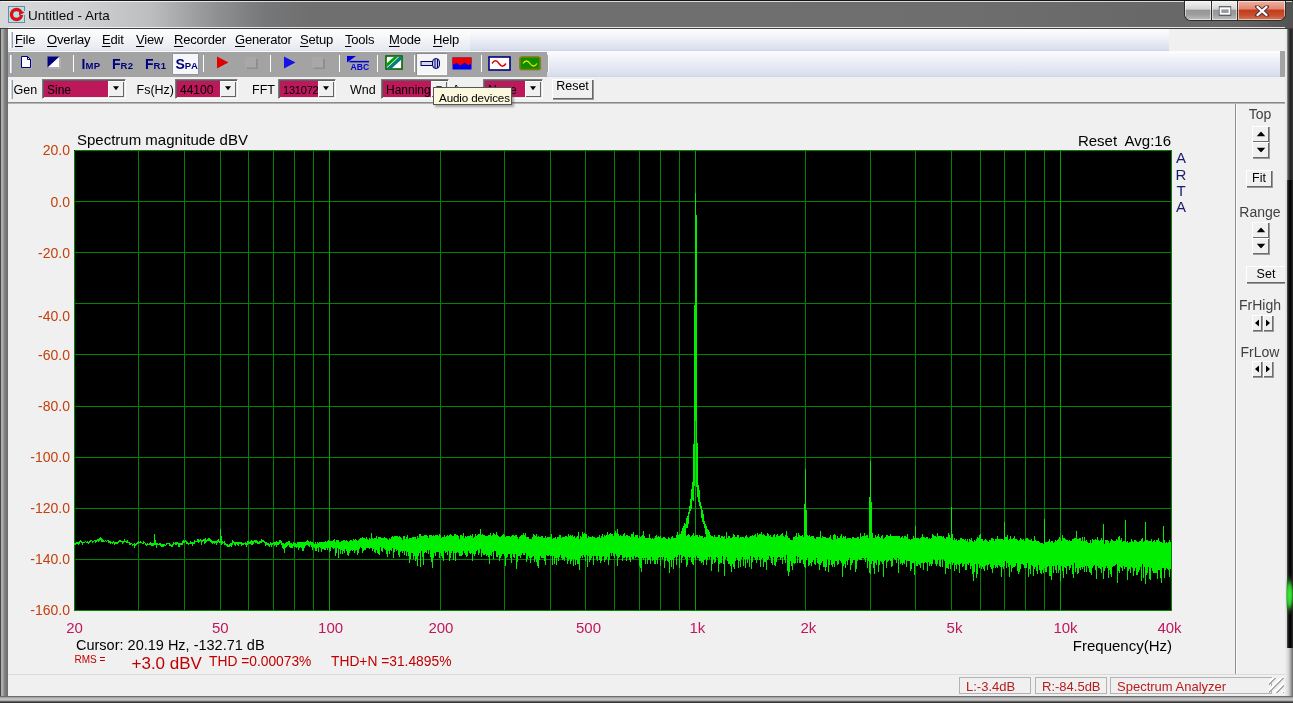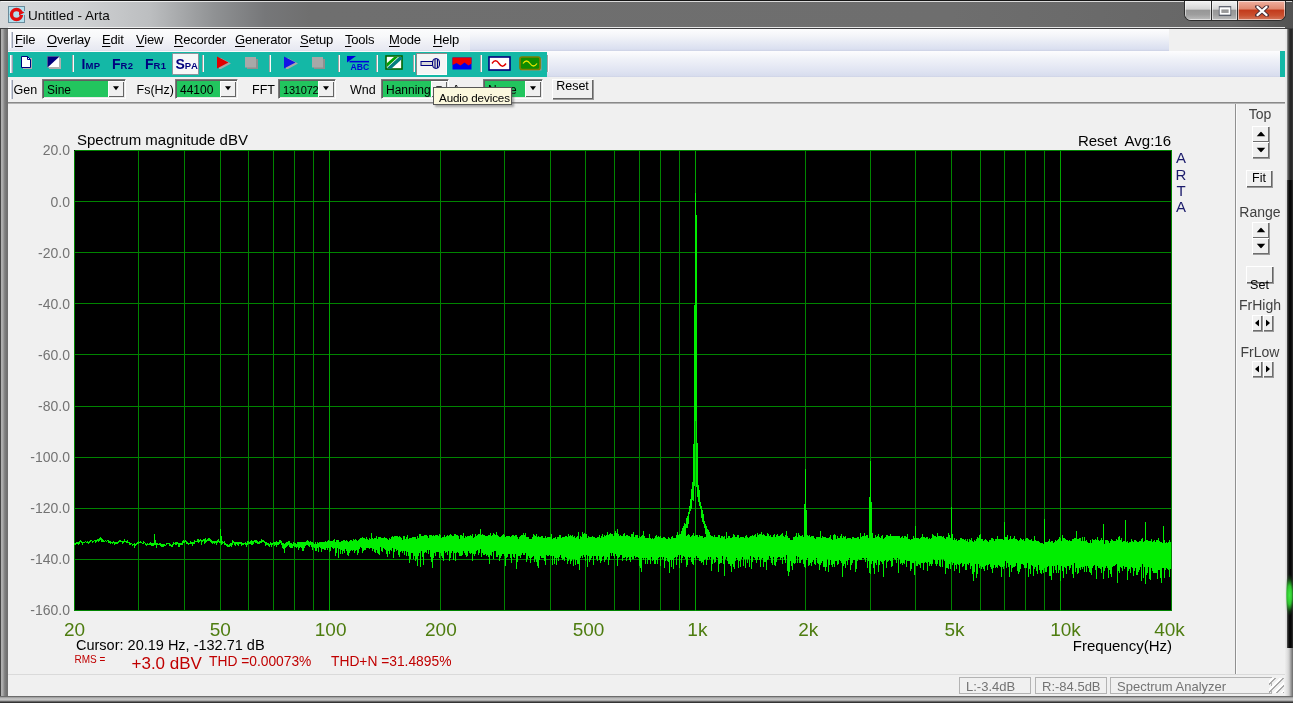--- a/index.html
+++ b/index.html
@@ -33,62 +33,62 @@
  background:linear-gradient(180deg,#f0b0a0 0,#e08a72 40%,#c33c1d 50%,#c94f2e 75%,#d4775c 100%)}
 .cbtn>svg{position:absolute;left:50%;top:50%;transform:translate(-50%,-50%)}
 
 #menubar{left:8px;top:29px;width:1161px;height:22px;
  background:linear-gradient(180deg,#fdfdfe 0,#f4f5f9 30%,#e3e7f3 70%,#dadff0 92%,#ccd1e4 100%)}
 #menubar .lighter{left:0;top:0;width:462px;height:22px;
  background:linear-gradient(180deg,#fcfcfd 0,#f7f8fa 35%,#ecedf4 75%,#e7e9f2 95%,#d5d8e6 100%)}
 .grip{width:3px;border-left:1px solid #fff;border-right:1px solid #9aa0b0;background:#cdd2e0}
 .menuitem{position:absolute;top:3px;font-size:13px;color:#000;letter-spacing:-0.2px}
 .menuitem u{text-decoration-thickness:1px;text-underline-offset:2px}
-#toolbar{left:8px;top:51px;width:1277px;height:26px;background:#14b8a6}
+#toolbar{left:8px;top:51px;width:1277px;height:26px;background:#a3a3a3}
 #toolbar .rband{left:539px;top:0;width:733px;height:26px;
  background:linear-gradient(180deg,#fdfdfe 0,#f0f2f8 30%,#e0e4f2 75%,#d8ddee 95%,#cdd2e5 100%)}
 #toolbar .topw{left:0;top:0;width:539px;height:1px;background:#fafafa}
 .tsep{position:absolute;top:4px;width:1px;height:17px;background:#a3a3a3;box-shadow:1px 0 0 #fbfbfb}
 .ticon{position:absolute}
 .tbtxt{position:absolute;top:6px;color:#00007e;font-weight:bold;font-size:14px;line-height:14px;letter-spacing:0}
 .tbtxt .sm{font-size:9.5px;font-weight:bold;letter-spacing:.4px}
 #spabox{left:164px;top:2px;width:27px;height:22px;background:#f6f7f8;
  border:1px solid #8e959e;border-radius:1px}
 #ctrlrow{left:8px;top:77px;width:1277px;height:25px;background:#f0f0f0}
 .clabel{position:absolute;top:6px;font-size:12.5px;color:#000}
-.combo{position:absolute;top:2px;height:20px;background:#22c55e;
+.combo{position:absolute;top:2px;height:20px;background:#be185d;
  border:1px solid #7c7c7c;border-right-color:#fdfdfd;border-bottom-color:#fdfdfd;
  box-shadow:inset 1px 1px 0 #5f5f5f, inset -1px -1px 0 #e8e8e8}
 .combo .txt{position:absolute;left:4px;top:3px;font-size:12px;color:#000}
 .combo .drop{position:absolute;right:1px;top:1px;bottom:1px;width:16px;background:#f0f0f0;
  box-shadow:inset 1px 1px 0 #fdfdfd, inset -1px -1px 0 #646464}
 .combo .drop:after{content:"";position:absolute;left:50%;top:50%;transform:translate(-50%,-40%);
  border:3.5px solid transparent;border-top:4.5px solid #000}
 .pbtn{position:absolute;background:#f0f0f0;font-size:12.5px;color:#000;text-align:center;
  box-shadow:inset 1px 1px 0 #ffffff, inset -1px -1px 0 #666666, 1px 1px 0 #999999}
 
 #clientline{left:8px;top:102px;width:1277px;height:1px;background:#898989}
 #clientline2{left:8px;top:103px;width:1277px;height:1px;background:#b5b5b5}
 #client{left:8px;top:104px;width:1277px;height:570px;background:#f0f0f0}
 #plot{left:66px;top:46px;width:1098px;height:461px}
 .ptxt{position:absolute;font-size:15px;color:#000;white-space:pre}
-.ylab{position:absolute;right:0;font-size:14px;color:#737373;text-align:center}
-.xlab{position:absolute;font-size:19px;color:#4d7c0f;transform:translateX(-50%)}
+.ylab{position:absolute;right:0;font-size:14px;color:#c2410c;text-align:center}
+.xlab{position:absolute;font-size:15px;color:#be185d;transform:translateX(-50%)}
 .arta{position:absolute;left:1165px;width:16px;text-align:center;font-size:15px;color:#1b1b6b;font-weight:normal}
 
 #rsep1{left:1235px;top:104px;width:1px;height:570px;background:#909090}
 #rsep2{left:1236px;top:104px;width:1px;height:570px;background:#fbfbfb}
 .rlab{position:absolute;font-size:14px;color:#404040;text-align:center;width:60px;transform:translateX(-50%)}
 .spin{position:absolute;left:1252px;width:17px;height:16px;background:#f0f0f0;
  box-shadow:inset 1px 1px 0 #ffffff, inset -1px -1px 0 #6e6e6e, 1px 1px 0 #9a9a9a}
 .spin svg{position:absolute;left:50%;top:50%;transform:translate(-50%,-50%)}
 
 #sbtop{left:8px;top:674px;width:1277px;height:1px;background:#dadada}
 #statusbar{left:8px;top:675px;width:1277px;height:21px;background:#f0f0f0}
-.spanel{position:absolute;top:2px;height:17px;border:1px solid #b3b3b3;font-size:13px;color:#737373;
+.spanel{position:absolute;top:2px;height:17px;border:1px solid #b3b3b3;font-size:13px;color:#b91c1c;
  padding:1px 0 0 6px}
 #sgrip{position:absolute;right:1px;top:3px;width:15px;height:15px;
  background:repeating-linear-gradient(135deg,transparent 0,transparent 2px,#fdfdfd 2px,#fdfdfd 4px,#a8a8a8 4px,#a8a8a8 5.5px)}
 
 #tooltip{left:433px;top:87px;width:79px;height:18px;background:#fbf8dd;border:1px solid #565656;
  z-index:50;font-size:11.6px;color:#000;padding-left:5px;padding-top:2.5px;white-space:nowrap;overflow:hidden;letter-spacing:-0.1px;
  box-shadow:2px 2px 2px rgba(80,80,80,.45)}
 </style></head>
 <body>
 <div id="titlebar" class="abs">
@@ -244,21 +244,21 @@
       <rect x="0" y="0" width="1098" height="461" fill="#000"></rect>
       <path d="M0.5 0.5V460.5 M64.5 0.5V460.5 M110.5 0.5V460.5 M146.5 0.5V460.5 M174.5 0.5V460.5 M199.5 0.5V460.5 M220.5 0.5V460.5 M239.5 0.5V460.5 M366.5 0.5V460.5 M430.5 0.5V460.5 M476.5 0.5V460.5 M511.5 0.5V460.5 M540.5 0.5V460.5 M565.5 0.5V460.5 M586.5 0.5V460.5 M605.5 0.5V460.5 M731.5 0.5V460.5 M796.5 0.5V460.5 M841.5 0.5V460.5 M877.5 0.5V460.5 M906.5 0.5V460.5 M930.5 0.5V460.5 M951.5 0.5V460.5 M970.5 0.5V460.5 M1097.5 0.5V460.5 M0.5 0.5H1097.5 M0.5 51.6111H1097.5 M0.5 102.722H1097.5 M0.5 153.833H1097.5 M0.5 204.944H1097.5 M0.5 256.056H1097.5 M0.5 307.167H1097.5 M0.5 358.278H1097.5 M0.5 409.389H1097.5 M0.5 460.5H1097.5" stroke="#008400" stroke-width="1" shape-rendering="crispEdges"></path>
       <path d="M255.5 0.5V460.5 M621.5 0.5V460.5 M986.5 0.5V460.5" stroke="#00a400" stroke-width="1" shape-rendering="crispEdges"></path>
       <path d="M0.5 392.6V394.5M1.5 392.6V395.1M2.5 391.9V394.0M3.5 391.9V393.7M4.5 392.0V395.1M5.5 390.5V393.6M6.5 390.3V392.1M7.5 391.2V393.1M8.5 392.1V394.7M9.5 391.6V393.4M10.5 391.8V392.8M11.5 391.0V392.2M12.5 391.6V393.4M13.5 390.8V392.5M14.5 391.6V393.9M15.5 390.8V392.8M16.5 390.1V391.9M17.5 390.3V391.3M18.5 390.7V393.0M19.5 390.6V391.8M20.5 389.8V391.2M21.5 389.5V393.1M22.5 389.7V391.5M23.5 388.7V390.6M24.5 389.3V392.1M25.5 388.1V390.9M26.5 387.3V389.5M27.5 388.4V391.5M28.5 389.4V392.4M29.5 389.5V392.3M30.5 390.6V392.0M31.5 389.9V391.4M32.5 390.5V391.5M33.5 390.1V391.2M34.5 389.9V393.2M35.5 390.8V393.2M36.5 391.3V393.8M37.5 391.7V392.9M38.5 391.8V394.3M39.5 391.1V393.1M40.5 392.1V395.1M41.5 391.6V393.6M42.5 392.0V393.7M43.5 391.5V394.1M44.5 390.6V393.3M45.5 389.5V391.9M46.5 389.7V391.5M47.5 390.6V392.4M48.5 390.6V394.4M49.5 391.1V392.9M50.5 389.3V392.0M51.5 390.7V391.8M52.5 391.1V392.5M53.5 390.4V392.6M54.5 391.5V393.3M55.5 392.4V394.6M56.5 392.6V394.9M57.5 392.6V394.3M58.5 393.5V395.6M59.5 393.8V394.8M60.5 393.4V397.6M61.5 393.7V395.5M62.5 392.6V395.2M63.5 392.0V394.0M64.5 391.3V393.5M65.5 391.5V392.5M66.5 391.2V392.6M67.5 391.9V393.4M68.5 392.6V394.1M69.5 391.3V393.6M70.5 392.3V393.3M71.5 392.8V395.1M72.5 393.9V396.3M73.5 393.2V395.1M74.5 393.6V395.3M75.5 392.6V394.5M76.5 392.2V394.5M77.5 393.3V395.7M78.5 393.2V395.5M79.5 393.3V395.6M80.5 383.8V395.3M81.5 389.6V395.4M82.5 392.5V397.8M83.5 393.0V395.1M84.5 393.8V395.4M85.5 392.7V394.6M86.5 393.0V396.3M87.5 393.6V397.0M88.5 393.9V396.6M89.5 394.3V396.7M90.5 394.1V396.3M91.5 394.7V396.2M92.5 392.5V395.4M93.5 392.5V394.2M94.5 392.5V393.8M95.5 393.2V395.5M96.5 394.3V396.4M97.5 394.6V396.8M98.5 393.7V397.0M99.5 391.8V395.4M100.5 392.8V394.3M101.5 391.6V394.5M102.5 392.2V394.9M103.5 391.8V393.6M104.5 392.7V396.6M105.5 392.7V397.4M106.5 393.0V395.0M107.5 392.6V394.9M108.5 390.5V394.6M109.5 390.4V392.9M110.5 390.8V393.0M111.5 390.2V391.9M112.5 390.7V393.5M113.5 392.1V393.9M114.5 392.9V394.7M115.5 393.0V394.4M116.5 391.2V393.7M117.5 392.3V394.3M118.5 391.7V395.7M119.5 391.6V393.7M120.5 390.0V394.4M121.5 390.8V392.3M122.5 390.7V392.2M123.5 389.1V391.5M124.5 388.5V392.5M125.5 390.2V392.2M126.5 389.1V391.2M127.5 389.8V394.5M128.5 390.2V392.2M129.5 388.6V391.2M130.5 389.0V393.9M131.5 388.3V392.6M132.5 389.5V391.6M133.5 389.2V390.5M134.5 388.3V391.3M135.5 388.1V391.2M136.5 389.4V391.5M137.5 390.4V392.8M138.5 391.3V393.8M139.5 391.4V392.6M140.5 391.3V394.0M141.5 391.0V393.4M142.5 391.4V395.4M143.5 390.0V393.4M144.5 389.3V391.7M145.5 390.5V393.1M146.5 379.2V393.4M147.5 386.3V394.6M148.5 390.5V394.1M149.5 391.5V393.0M150.5 391.4V395.0M151.5 392.7V395.2M152.5 393.5V395.8M153.5 393.9V396.9M154.5 395.0V396.8M155.5 394.1V396.8M156.5 393.3V396.0M157.5 392.5V397.1M158.5 390.4V394.8M159.5 390.8V393.0M160.5 391.5V395.2M161.5 391.8V395.5M162.5 391.6V393.6M163.5 391.7V395.4M164.5 392.4V396.4M165.5 391.6V394.4M166.5 391.5V393.7M167.5 392.0V395.7M168.5 392.5V394.9M169.5 392.7V395.0M170.5 392.8V394.4M171.5 391.9V394.6M172.5 393.0V397.4M173.5 391.1V395.2M174.5 391.3V393.9M175.5 392.2V394.3M176.5 391.3V393.9M177.5 390.2V394.9M178.5 390.9V394.9M179.5 390.6V393.7M180.5 389.5V392.2M181.5 389.8V392.8M182.5 390.0V392.5M183.5 390.5V394.0M184.5 391.6V393.9M185.5 391.1V394.3M186.5 390.9V393.0M187.5 389.4V393.2M188.5 390.2V391.9M189.5 390.4V392.3M190.5 390.8V392.5M191.5 391.6V395.9M192.5 392.3V395.0M193.5 392.6V395.4M194.5 393.3V395.7M195.5 393.5V396.8M196.5 391.6V395.1M197.5 392.8V397.4M198.5 393.0V395.1M199.5 391.7V394.1M200.5 392.3V396.2M201.5 391.6V395.2M202.5 391.3V396.5M203.5 391.6V395.1M204.5 391.5V395.1M205.5 389.7V394.0M206.5 390.3V392.6M207.5 391.1V395.3M208.5 393.2V397.9M209.5 393.4V398.5M210.5 393.5V403.3M211.5 393.0V398.4M212.5 392.4V397.1M213.5 391.6V395.5M214.5 391.1V394.6M215.5 391.0V397.4M216.5 392.5V398.2M217.5 392.9V398.2M218.5 393.5V397.9M219.5 392.0V395.7M220.5 392.7V396.6M221.5 392.6V397.3M222.5 393.8V397.8M223.5 392.4V396.5M224.5 391.7V399.9M225.5 392.3V397.5M226.5 391.6V396.6M227.5 391.8V398.3M228.5 391.8V400.6M229.5 391.9V401.3M230.5 391.6V398.1M231.5 391.7V395.9M232.5 390.5V394.9M233.5 390.1V395.2M234.5 391.3V395.7M235.5 392.2V396.5M236.5 391.0V394.8M237.5 391.9V397.3M238.5 391.9V400.3M239.5 392.5V397.3M240.5 394.4V398.4M241.5 391.9V401.1M242.5 394.3V401.2M243.5 391.7V397.7M244.5 393.0V401.8M245.5 391.5V397.4M246.5 392.0V398.2M247.5 392.3V402.1M248.5 392.2V398.5M249.5 392.2V399.0M250.5 392.0V399.6M251.5 391.1V399.5M252.5 391.5V398.0M253.5 390.8V399.7M254.5 389.6V397.9M255.5 390.5V402.1M256.5 391.4V400.9M257.5 390.6V397.0M258.5 390.8V397.9M259.5 389.9V398.7M260.5 389.3V398.3M261.5 392.3V405.7M262.5 390.4V403.4M263.5 390.4V398.1M264.5 390.0V408.4M265.5 391.7V399.2M266.5 391.7V404.0M267.5 390.5V400.0M268.5 391.2V403.5M269.5 389.8V400.6M270.5 390.3V403.1M271.5 390.5V398.9M272.5 390.0V400.8M273.5 391.1V404.7M274.5 391.8V405.5M275.5 391.1V403.1M276.5 389.5V401.1M277.5 389.7V399.8M278.5 391.1V401.2M279.5 389.4V399.8M280.5 389.7V403.0M281.5 388.6V401.2M282.5 390.0V400.1M283.5 390.5V404.5M284.5 390.3V402.5M285.5 388.8V398.5M286.5 388.1V396.7M287.5 387.9V398.3M288.5 386.7V403.0M289.5 387.7V400.7M290.5 387.6V399.9M291.5 388.7V400.0M292.5 386.9V397.8M293.5 388.9V397.9M294.5 390.0V398.3M295.5 388.1V399.0M296.5 389.2V398.0M297.5 383.3V398.2M298.5 388.0V400.6M299.5 388.8V398.5M300.5 387.5V401.6M301.5 388.4V403.2M302.5 385.9V399.5M303.5 388.9V403.0M304.5 386.8V403.8M305.5 386.8V404.5M306.5 386.7V396.7M307.5 388.0V400.9M308.5 387.9V401.8M309.5 388.1V398.1M310.5 387.4V399.1M311.5 388.4V399.7M312.5 388.4V403.7M313.5 388.7V406.9M314.5 390.2V401.4M315.5 387.5V404.1M316.5 388.5V399.6M317.5 387.3V400.6M318.5 386.0V398.0M319.5 386.5V408.0M320.5 385.7V402.1M321.5 386.0V399.0M322.5 386.0V400.7M323.5 386.4V399.6M324.5 386.9V405.1M325.5 386.0V406.7M326.5 387.1V402.4M327.5 387.9V401.2M328.5 390.0V402.8M329.5 386.4V401.0M330.5 386.3V404.7M331.5 388.5V401.2M332.5 386.8V406.3M333.5 385.1V402.3M334.5 388.7V406.0M335.5 387.5V413.0M336.5 388.1V409.1M337.5 387.8V402.5M338.5 386.5V402.7M339.5 386.5V409.0M340.5 387.3V406.2M341.5 386.7V410.5M342.5 388.5V409.4M343.5 385.7V415.5M344.5 388.1V406.1M345.5 384.4V403.4M346.5 384.1V416.8M347.5 386.0V400.5M348.5 385.9V406.9M349.5 385.6V414.6M350.5 385.2V403.1M351.5 384.7V401.6M352.5 384.7V402.5M353.5 385.7V399.5M354.5 387.6V404.1M355.5 385.3V399.6M356.5 385.4V406.6M357.5 385.0V411.5M358.5 386.4V418.4M359.5 385.3V408.3M360.5 385.5V402.9M361.5 385.2V405.7M362.5 384.9V402.4M363.5 385.2V401.6M364.5 385.6V402.0M365.5 384.1V407.5M366.5 384.7V402.9M367.5 388.0V406.1M368.5 386.5V407.5M369.5 386.8V411.3M370.5 384.8V401.2M371.5 387.0V402.5M372.5 385.6V401.8M373.5 385.0V405.2M374.5 385.7V400.6M375.5 384.7V410.9M376.5 384.1V407.9M377.5 385.4V403.1M378.5 385.7V400.9M379.5 386.0V410.1M380.5 384.4V403.1M381.5 384.1V410.9M382.5 385.3V403.2M383.5 385.2V402.3M384.5 385.8V403.3M385.5 388.8V405.7M386.5 385.2V405.5M387.5 384.9V405.6M388.5 385.7V405.1M389.5 382.7V401.2M390.5 388.1V403.2M391.5 385.7V405.0M392.5 387.0V406.6M393.5 386.2V406.4M394.5 386.4V401.3M395.5 385.5V402.5M396.5 385.1V403.6M397.5 386.4V402.5M398.5 383.9V410.5M399.5 388.1V403.7M400.5 386.7V406.2M401.5 384.4V404.1M402.5 386.1V401.4M403.5 384.5V400.0M404.5 383.9V404.8M405.5 383.7V403.3M406.5 379.2V398.7M407.5 384.5V407.2M408.5 384.0V402.8M409.5 384.5V404.5M410.5 384.8V405.2M411.5 386.2V403.6M412.5 386.3V405.8M413.5 385.5V404.9M414.5 384.6V406.9M415.5 384.7V414.1M416.5 383.3V404.9M417.5 385.6V405.5M418.5 384.6V402.4M419.5 382.7V409.4M420.5 384.2V400.7M421.5 385.0V401.3M422.5 381.7V407.2M423.5 384.5V406.8M424.5 386.1V405.3M425.5 386.9V411.1M426.5 386.6V408.0M427.5 385.6V405.7M428.5 385.1V404.2M429.5 384.4V403.9M430.5 384.8V405.8M431.5 386.7V415.7M432.5 385.6V408.3M433.5 386.0V406.7M434.5 386.3V403.7M435.5 386.3V404.4M436.5 386.7V407.9M437.5 385.9V413.4M438.5 384.9V403.7M439.5 384.7V407.4M440.5 385.8V408.4M441.5 384.9V404.3M442.5 385.0V418.8M443.5 386.5V411.9M444.5 388.5V406.0M445.5 387.1V405.9M446.5 386.1V408.0M447.5 385.4V405.0M448.5 384.7V403.2M449.5 382.5V404.5M450.5 384.8V404.6M451.5 383.0V403.4M452.5 386.8V412.2M453.5 386.6V409.1M454.5 387.2V406.4M455.5 389.3V408.0M456.5 389.2V412.6M457.5 388.9V408.4M458.5 386.9V407.0M459.5 384.0V406.1M460.5 385.1V412.0M461.5 385.5V409.2M462.5 384.3V412.0M463.5 386.7V416.4M464.5 385.5V417.9M465.5 386.6V409.5M466.5 386.8V405.5M467.5 385.6V407.7M468.5 386.3V407.8M469.5 387.8V408.1M470.5 388.3V410.7M471.5 386.4V414.9M472.5 387.6V405.4M473.5 387.0V405.9M474.5 387.2V405.7M475.5 387.2V404.9M476.5 387.1V405.9M477.5 384.0V405.7M478.5 388.7V415.4M479.5 388.2V406.0M480.5 387.9V414.0M481.5 387.4V407.5M482.5 388.5V415.0M483.5 386.9V407.7M484.5 386.9V410.5M485.5 385.0V407.3M486.5 385.4V404.8M487.5 387.9V408.3M488.5 387.1V409.9M489.5 387.3V409.1M490.5 387.2V411.0M491.5 385.6V407.3M492.5 385.6V407.6M493.5 386.8V413.8M494.5 383.7V410.9M495.5 385.5V409.3M496.5 385.1V413.6M497.5 386.3V411.4M498.5 385.3V408.8M499.5 387.2V416.2M500.5 385.5V409.2M501.5 387.7V415.4M502.5 386.9V409.5M503.5 386.0V413.7M504.5 382.1V414.0M505.5 388.6V419.5M506.5 386.0V408.4M507.5 387.2V406.0M508.5 381.9V408.4M509.5 384.1V405.3M510.5 383.2V406.5M511.5 384.4V411.3M512.5 383.7V405.1M513.5 387.9V417.0M514.5 385.8V405.5M515.5 387.1V411.8M516.5 387.1V409.7M517.5 387.3V408.1M518.5 386.0V406.4M519.5 387.2V414.5M520.5 386.6V406.3M521.5 387.8V406.0M522.5 387.5V409.3M523.5 387.3V411.4M524.5 387.4V406.0M525.5 385.2V410.4M526.5 387.6V412.6M527.5 385.9V411.0M528.5 383.7V407.4M529.5 387.3V405.7M530.5 385.4V412.3M531.5 386.2V410.3M532.5 384.9V409.1M533.5 382.1V406.5M534.5 384.8V414.8M535.5 383.8V409.6M536.5 383.3V402.6M537.5 384.4V405.8M538.5 384.3V402.8M539.5 385.6V406.0M540.5 383.3V407.5M541.5 381.3V404.3M542.5 382.5V405.5M543.5 378.6V415.8M544.5 384.1V408.0M545.5 385.5V406.7M546.5 385.2V404.6M547.5 385.6V405.3M548.5 385.6V411.0M549.5 384.2V407.7M550.5 383.0V407.7M551.5 385.9V406.7M552.5 384.7V410.7M553.5 385.0V408.3M554.5 385.9V406.9M555.5 385.7V410.0M556.5 386.9V411.9M557.5 384.1V407.2M558.5 384.4V409.3M559.5 382.0V408.8M560.5 386.6V406.3M561.5 385.1V408.3M562.5 384.5V406.9M563.5 385.4V406.5M564.5 387.7V408.1M565.5 385.5V416.0M566.5 386.6V417.9M567.5 385.6V421.7M568.5 384.6V407.9M569.5 381.3V409.7M570.5 386.3V407.5M571.5 387.7V414.1M572.5 387.6V408.4M573.5 388.2V414.0M574.5 387.9V409.7M575.5 383.5V409.5M576.5 387.6V414.4M577.5 388.9V407.4M578.5 387.6V410.7M579.5 388.8V409.5M580.5 388.4V414.0M581.5 385.5V414.3M582.5 385.2V409.7M583.5 386.8V413.6M584.5 386.3V408.3M585.5 387.4V407.0M586.5 385.9V416.4M587.5 388.0V406.9M588.5 388.4V408.6M589.5 387.0V406.8M590.5 386.8V417.8M591.5 387.8V411.2M592.5 389.2V408.2M593.5 388.9V410.6M594.5 386.6V411.5M595.5 387.6V422.8M596.5 388.7V410.0M597.5 386.9V416.9M598.5 385.6V410.3M599.5 387.8V419.2M600.5 387.6V407.7M601.5 387.5V406.8M602.5 385.2V414.6M603.5 382.3V406.9M604.5 384.6V405.0M605.5 384.2V417.8M606.5 384.2V405.2M607.5 380.7V412.6M608.5 377.7V407.5M609.5 375.8V406.4M610.5 373.2V407.4M611.5 373.6V383.0M611.5 383.4V409.1M612.5 367.6V378.4M612.5 385.6V416.9M613.5 365.5V378.3M613.5 385.1V414.5M614.5 362.0V374.2M614.5 384.1V407.1M615.5 356.2V364.3M615.5 384.6V408.4M616.5 349.4V361.4M616.5 386.6V407.1M617.5 339.4V359.0M617.5 385.7V412.4M618.5 332.0V349.5M618.5 384.6V413.8M619.5 294.1V350.6M619.5 383.1V414.8M620.5 154.8V336.4M620.5 386.1V407.5M621.5 43.4V271.4M621.5 385.2V409.5M622.5 65.2V336.5M622.5 385.0V405.9M623.5 293.4V347.0M623.5 384.8V407.6M624.5 335.0V352.3M624.5 386.5V407.5M625.5 339.8V356.3M625.5 385.0V411.3M626.5 351.9V359.4M626.5 386.4V410.7M627.5 355.8V368.4M627.5 385.5V412.6M628.5 360.3V372.0M628.5 385.8V411.6M629.5 363.9V374.0M629.5 387.7V415.4M630.5 371.1V378.4M630.5 386.8V410.3M631.5 374.0V384.4M631.5 387.0V408.5M632.5 375.6V414.9M633.5 378.9V409.8M634.5 379.8V406.9M635.5 382.1V408.6M636.5 384.7V407.1M637.5 386.1V420.7M638.5 386.3V414.0M639.5 386.7V408.8M640.5 385.2V412.8M641.5 387.4V412.4M642.5 386.7V406.7M643.5 387.0V408.0M644.5 385.4V422.3M645.5 384.6V413.6M646.5 387.7V412.6M647.5 385.9V412.8M648.5 386.3V406.3M649.5 387.4V414.0M650.5 386.4V425.5M651.5 389.4V409.0M652.5 381.5V407.4M653.5 388.2V411.3M654.5 385.8V414.3M655.5 386.3V414.0M656.5 387.9V415.8M657.5 387.8V422.3M658.5 387.0V414.4M659.5 383.8V417.3M660.5 384.6V419.2M661.5 386.6V410.5M662.5 387.3V408.4M663.5 384.8V410.3M664.5 385.0V418.3M665.5 387.6V410.7M666.5 387.1V417.3M667.5 387.3V408.7M668.5 387.4V407.3M669.5 386.8V415.7M670.5 387.8V408.7M671.5 385.7V417.7M672.5 385.0V408.8M673.5 387.3V413.3M674.5 387.7V409.4M675.5 386.9V416.8M676.5 385.5V405.8M677.5 385.5V418.9M678.5 384.6V412.0M679.5 386.2V406.6M680.5 384.7V407.8M681.5 383.6V410.1M682.5 386.9V412.6M683.5 383.2V409.7M684.5 385.1V407.2M685.5 383.6V410.1M686.5 384.3V417.2M687.5 382.2V409.0M688.5 385.2V407.7M689.5 384.0V417.4M690.5 384.8V412.0M691.5 386.3V411.6M692.5 386.0V420.0M693.5 383.1V409.7M694.5 384.2V409.3M695.5 386.0V405.6M696.5 385.2V408.4M697.5 386.5V413.2M698.5 387.4V414.9M699.5 385.2V407.3M700.5 384.0V415.0M701.5 387.2V416.1M702.5 385.1V411.5M703.5 384.0V408.1M704.5 385.9V406.6M705.5 385.9V406.6M706.5 384.5V410.3M707.5 383.6V407.9M708.5 383.2V413.9M709.5 386.0V406.8M710.5 387.2V409.6M711.5 384.8V412.5M712.5 381.3V405.4M713.5 385.6V420.5M714.5 388.3V425.6M715.5 388.1V421.9M716.5 389.8V411.4M717.5 389.5V416.1M718.5 389.5V419.7M719.5 386.8V412.8M720.5 387.0V414.0M721.5 385.8V413.0M722.5 382.6V406.2M723.5 387.1V412.9M724.5 383.0V406.8M725.5 385.0V412.9M726.5 386.3V412.9M727.5 385.9V410.2M728.5 385.3V409.3M729.5 387.0V413.8M730.5 354.4V417.4M731.5 318.7V417.8M732.5 359.6V409.6M733.5 384.6V408.2M734.5 385.9V415.5M735.5 385.2V415.3M736.5 386.7V412.9M737.5 386.1V416.1M738.5 385.8V412.1M739.5 385.8V409.5M740.5 387.7V414.1M741.5 388.8V415.1M742.5 386.7V407.6M743.5 386.9V413.0M744.5 386.5V413.5M745.5 386.7V420.0M746.5 381.3V414.9M747.5 387.7V412.9M748.5 385.8V410.7M749.5 387.2V416.5M750.5 387.2V417.3M751.5 386.7V420.9M752.5 387.8V416.9M753.5 388.0V409.3M754.5 388.0V421.6M755.5 387.1V414.7M756.5 385.1V410.1M757.5 388.6V414.9M758.5 389.7V416.8M759.5 385.2V414.0M760.5 383.9V416.9M761.5 385.4V410.6M762.5 388.8V411.0M763.5 385.8V414.7M764.5 387.5V414.4M765.5 388.2V410.2M766.5 386.0V410.8M767.5 383.8V413.4M768.5 387.5V426.5M769.5 386.0V416.0M770.5 387.1V413.8M771.5 386.0V418.3M772.5 388.7V411.2M773.5 387.7V414.8M774.5 387.8V409.6M775.5 387.5V407.8M776.5 388.3V420.0M777.5 388.5V414.8M778.5 386.7V413.4M779.5 387.1V410.4M780.5 388.1V409.9M781.5 388.2V421.5M782.5 387.6V418.8M783.5 387.3V411.1M784.5 387.1V409.1M785.5 388.9V410.0M786.5 383.1V410.3M787.5 387.1V410.3M788.5 386.1V407.9M789.5 386.1V407.6M790.5 382.5V409.4M791.5 386.1V412.2M792.5 385.1V408.1M793.5 385.4V417.6M794.5 387.6V410.7M795.5 346.8V422.9M796.5 311.0V424.2M797.5 351.9V414.0M798.5 383.0V411.2M799.5 387.5V418.0M800.5 388.0V424.2M801.5 384.5V413.3M802.5 387.2V414.8M803.5 386.1V410.0M804.5 383.9V421.9M805.5 386.6V414.8M806.5 387.5V411.0M807.5 386.0V411.9M808.5 384.7V413.9M809.5 388.6V427.3M810.5 387.5V410.5M811.5 386.7V410.2M812.5 385.0V417.5M813.5 385.0V412.3M814.5 385.8V410.8M815.5 386.1V409.5M816.5 383.8V410.9M817.5 386.3V416.8M818.5 386.0V416.1M819.5 386.3V408.0M820.5 385.9V409.4M821.5 385.5V410.2M822.5 385.8V412.6M823.5 386.4V408.3M824.5 385.6V423.1M825.5 385.7V409.3M826.5 387.9V413.9M827.5 387.4V413.2M828.5 385.5V414.7M829.5 388.0V412.5M830.5 386.2V413.7M831.5 386.0V409.8M832.5 386.5V417.2M833.5 383.8V411.2M834.5 389.1V410.6M835.5 388.9V411.2M836.5 390.3V421.4M837.5 389.3V419.1M838.5 388.7V413.1M839.5 385.9V412.7M840.5 387.5V424.5M841.5 375.7V411.1M842.5 388.1V415.5M843.5 388.1V416.3M844.5 388.0V414.0M845.5 388.5V414.8M846.5 388.2V418.3M847.5 387.3V413.2M848.5 384.2V413.2M849.5 386.9V419.5M850.5 386.9V412.5M851.5 388.0V412.1M852.5 387.2V413.2M853.5 386.6V421.2M854.5 389.1V411.8M855.5 387.7V415.5M856.5 388.6V413.6M857.5 387.8V416.2M858.5 384.1V414.4M859.5 385.4V409.0M860.5 386.4V409.9M861.5 386.1V414.1M862.5 386.9V415.7M863.5 382.7V414.0M864.5 386.3V410.0M865.5 385.6V416.3M866.5 386.4V417.3M867.5 386.0V409.4M868.5 386.9V417.4M869.5 386.2V409.1M870.5 387.8V411.3M871.5 388.5V424.3M872.5 386.9V418.0M873.5 387.0V418.4M874.5 383.4V419.3M875.5 385.3V414.4M876.5 388.0V418.6M877.5 356.5V411.5M878.5 383.7V415.2M879.5 389.7V412.5M880.5 388.1V420.5M881.5 390.2V415.2M882.5 389.2V418.6M883.5 390.7V414.4M884.5 389.8V414.7M885.5 389.6V422.8M886.5 387.7V414.3M887.5 388.3V412.6M888.5 389.0V417.1M889.5 389.4V416.4M890.5 390.0V413.7M891.5 389.0V419.7M892.5 390.6V420.1M893.5 388.7V413.8M894.5 391.6V414.9M895.5 388.9V413.3M896.5 389.6V419.0M897.5 388.4V416.1M898.5 391.0V424.0M899.5 392.1V431.3M900.5 390.3V422.2M901.5 391.0V414.0M902.5 388.6V427.7M903.5 386.5V423.8M904.5 387.9V413.8M905.5 384.8V418.4M906.5 383.8V415.7M907.5 389.0V419.3M908.5 389.1V417.1M909.5 391.1V419.1M910.5 390.0V421.0M911.5 389.4V415.8M912.5 389.8V414.5M913.5 391.2V419.6M914.5 391.8V414.7M915.5 389.8V413.6M916.5 389.8V416.8M917.5 387.9V419.2M918.5 387.8V422.6M919.5 389.4V418.1M920.5 390.7V415.3M921.5 389.1V417.8M922.5 388.7V417.0M923.5 386.0V417.7M924.5 389.2V415.1M925.5 389.4V416.0M926.5 388.8V417.0M927.5 388.9V427.1M928.5 388.7V417.2M929.5 389.6V419.0M930.5 371.8V416.3M931.5 386.6V411.3M932.5 386.7V417.8M933.5 385.0V412.9M934.5 389.6V416.9M935.5 388.8V427.2M936.5 386.3V414.5M937.5 388.7V422.0M938.5 388.5V417.8M939.5 387.7V416.9M940.5 385.7V416.6M941.5 389.3V416.4M942.5 388.7V412.8M943.5 390.3V421.3M944.5 390.5V424.4M945.5 390.4V422.0M946.5 388.3V419.0M947.5 388.5V414.3M948.5 389.8V414.3M949.5 389.2V414.6M950.5 390.5V417.5M951.5 389.2V418.1M952.5 388.1V417.7M953.5 387.8V412.6M954.5 388.8V427.2M955.5 389.6V419.2M956.5 390.3V423.5M957.5 389.4V415.1M958.5 390.7V416.4M959.5 391.1V426.4M960.5 385.6V419.0M961.5 390.3V417.2M962.5 390.8V420.5M963.5 391.4V424.0M964.5 390.6V414.7M965.5 392.4V419.9M966.5 392.5V423.3M967.5 392.8V423.6M968.5 392.9V420.1M969.5 393.9V423.2M970.5 369.3V418.2M971.5 391.5V421.9M972.5 391.9V422.0M973.5 392.1V416.5M974.5 390.7V415.8M975.5 388.6V426.1M976.5 391.5V425.5M977.5 390.7V430.0M978.5 390.9V416.3M979.5 392.8V423.2M980.5 392.3V415.7M981.5 389.6V419.5M982.5 390.5V423.4M983.5 390.4V415.4M984.5 388.6V422.6M985.5 387.1V419.6M986.5 388.3V430.6M987.5 390.6V415.8M988.5 384.7V421.3M989.5 388.3V427.7M990.5 387.5V416.7M991.5 388.7V417.5M992.5 390.4V424.3M993.5 390.3V415.7M994.5 391.4V416.1M995.5 390.2V419.9M996.5 390.6V417.5M997.5 391.0V414.9M998.5 388.9V424.1M999.5 389.3V427.9M1000.5 388.2V412.8M1001.5 387.7V422.3M1002.5 381.3V417.8M1003.5 388.5V424.3M1004.5 389.0V422.8M1005.5 388.4V417.8M1006.5 387.6V419.9M1007.5 390.5V416.9M1008.5 386.9V419.2M1009.5 391.2V417.1M1010.5 386.9V421.8M1011.5 391.2V415.6M1012.5 390.1V422.4M1013.5 391.8V415.8M1014.5 392.8V417.5M1015.5 392.5V422.4M1016.5 390.3V423.1M1017.5 392.7V424.5M1018.5 388.5V417.5M1019.5 390.2V415.8M1020.5 389.5V415.3M1021.5 388.7V419.8M1022.5 390.0V428.5M1023.5 387.4V416.2M1024.5 389.8V417.9M1025.5 391.0V417.8M1026.5 389.9V419.4M1027.5 387.9V423.0M1028.5 390.1V417.3M1029.5 374.4V428.8M1030.5 394.0V421.2M1031.5 390.2V417.5M1032.5 390.3V415.9M1033.5 389.9V417.9M1034.5 390.5V427.7M1035.5 392.5V420.1M1036.5 390.6V424.4M1037.5 389.2V426.5M1038.5 389.9V417.1M1039.5 391.2V416.1M1040.5 390.5V415.8M1041.5 390.5V415.2M1042.5 389.2V414.4M1043.5 390.2V432.6M1044.5 387.1V420.5M1045.5 385.7V423.0M1046.5 390.0V416.6M1047.5 387.9V417.7M1048.5 391.8V420.8M1049.5 391.1V416.3M1050.5 390.8V419.0M1051.5 370.0V417.4M1052.5 391.5V417.4M1053.5 390.6V429.9M1054.5 392.5V421.1M1055.5 391.5V419.1M1056.5 391.9V422.7M1057.5 389.1V416.9M1058.5 391.4V418.3M1059.5 391.9V426.1M1060.5 389.7V420.8M1061.5 390.3V418.3M1062.5 390.7V424.8M1063.5 392.0V425.2M1064.5 392.3V422.2M1065.5 391.4V420.3M1066.5 390.8V417.3M1067.5 389.3V431.2M1068.5 388.1V414.2M1069.5 391.8V427.7M1070.5 391.4V416.6M1071.5 372.1V433.9M1072.5 390.0V425.3M1073.5 390.3V422.9M1074.5 391.0V416.6M1075.5 390.8V429.0M1076.5 390.7V430.2M1077.5 389.3V418.0M1078.5 392.1V421.2M1079.5 391.3V422.5M1080.5 390.2V422.7M1081.5 391.7V422.9M1082.5 390.2V423.3M1083.5 390.4V429.0M1084.5 388.3V419.6M1085.5 391.2V419.8M1086.5 391.5V427.6M1087.5 392.0V432.8M1088.5 392.6V418.3M1089.5 375.7V418.3M1090.5 389.8V427.8M1091.5 393.1V420.1M1092.5 391.6V418.3M1093.5 393.0V418.6M1094.5 391.5V420.0M1095.5 390.4V426.9M1096.5 391.8V418.6" stroke="#00ee00" stroke-width="1" shape-rendering="crispEdges"></path>
     </svg>
  <div class="ptxt" style="left:69px;top:27px">Spectrum magnitude dBV</div>
  <div class="ptxt" style="top:28px;width:120px;text-align:right;right:114px;font-size:15px">Reset  Avg:16</div>
  <div class="ylab" style="right:1215px;top:38px;left:auto">20.0</div>
     <div class="ylab" style="right:1215px;top:90px;left:auto">0.0</div>
     <div class="ylab" style="right:1215px;top:141px;left:auto">-20.0</div>
-    <div class="ylab" style="right:1215px;top:192px;left:auto">-40.0</div>
+    <div class="ylab" style="right:1215px;top:204px;left:auto">-40.0</div>
     <div class="ylab" style="right:1215px;top:243px;left:auto">-60.0</div>
     <div class="ylab" style="right:1215px;top:294px;left:auto">-80.0</div>
     <div class="ylab" style="right:1215px;top:345px;left:auto">-100.0</div>
     <div class="ylab" style="right:1215px;top:396px;left:auto">-120.0</div>
     <div class="ylab" style="right:1215px;top:447px;left:auto">-140.0</div>
     <div class="ylab" style="right:1215px;top:498px;left:auto">-160.0</div>
  <div class="xlab" style="left:66.5px;top:515px">20</div>
     <div class="xlab" style="left:212.3px;top:515px">50</div>
     <div class="xlab" style="left:322.6px;top:515px">100</div>
     <div class="xlab" style="left:432.9px;top:515px">200</div>
@@ -295,21 +295,21 @@
 <div class="spin" style="top:222px">
     <svg width="9" height="5">
       <path d="M4.5 0 9 5H0z" fill="#000"></path>
     </svg>
   </div>
 <div class="spin" style="top:238px">
     <svg width="9" height="5">
       <path d="M4.5 5 0 0h9z" fill="#000"></path>
     </svg>
   </div>
-<div class="pbtn" style="left:1246px;top:266px;width:27px;height:17px;padding-top:12px">Set</div>
+<div class="pbtn" style="left:1246px;top:266px;width:40px;height:17px;padding-top:1px">Set</div>
 <div class="rlab" style="left:1260px;top:297px">FrHigh</div>
 <div class="spin" style="left:1252px;top:315px;width:10px">
     <svg width="4" height="7">
       <path d="M4 0v7L0 3.5z" fill="#000"></path>
     </svg>
   </div>
 <div class="spin" style="left:1263px;top:315px;width:10px">
     <svg width="4" height="7">
       <path d="M0 0v7l4-3.5z" fill="#000"></path>
     </svg>

